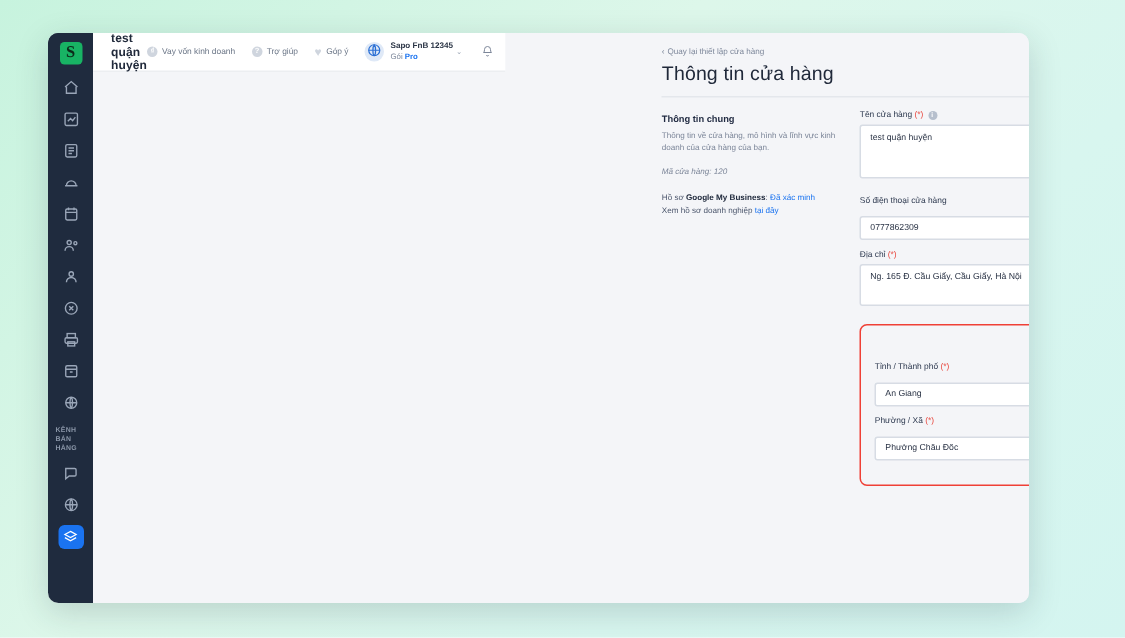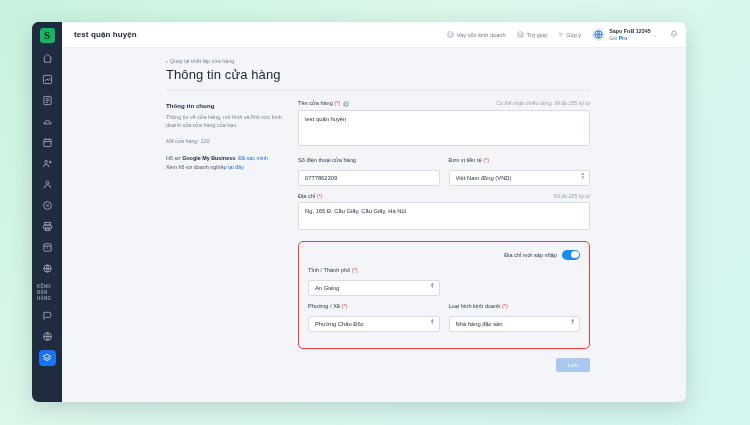--- a/index.html
+++ b/index.html
@@ -80,21 +80,20 @@
     text-align: left;
     width: 30px;
     padding: 5px 0 3px 5px;
     white-space: pre-line;
   }
 
   
   #right-col {
     flex: 1 1 auto;
     display: flex;
-    flex-direction: column;
     min-width: 0;
   }
 
   
   #topbar {
     height: 26px;
     background: #ffffff;
     display: flex;
     align-items: center;
     padding: 0 8px 0 12px;

